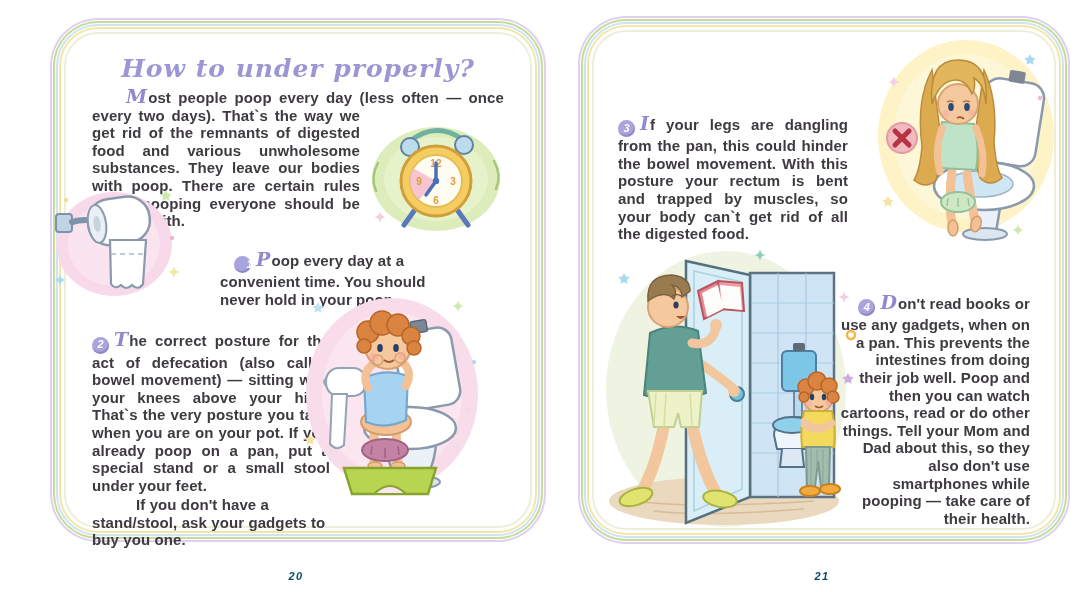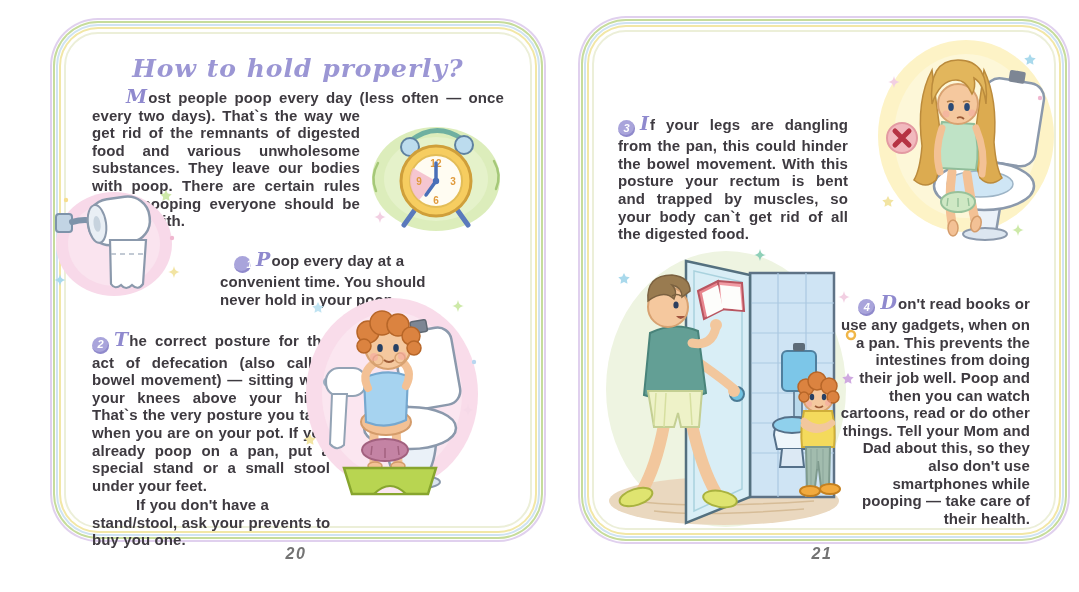--- a/index.html
+++ b/index.html
@@ -28,41 +28,41 @@
            margin:0 0 2px 6px;}
   .clock-f svg{display:block;margin-top:30px;}
   .abs{position:absolute;}
   .item1{margin:22px 0 0 128px;width:232px;text-indent:14px;}
   .item2{margin-top:24px;width:238px;}
   .note{width:246px;text-indent:44px;margin-top:2px;}
   .item3{margin-top:52px;width:230px;}
   .dad-float{float:left;width:222px;height:250px;}
   .dad-float svg{display:block;margin:-4px 0 0 -14px;}
   .item4{margin-top:52px;text-align:right;}
-  .pnum{position:absolute;top:545px;text-align:center;font-size:16px;font-weight:bold;
-        font-style:italic;color:#737373;letter-spacing:1.5px;}
+  .pnum{position:absolute;top:570px;text-align:center;font-size:11px;font-weight:bold;
+        font-style:italic;color:#0c4a6e;letter-spacing:1.5px;}
   .pnum.l{left:64px;width:464px;}
   .pnum.r{left:592px;width:460px;}
   svg text{font-family:"Liberation Sans",sans-serif;}
 </style>
 </head>
 <body>
 
 <svg width="0" height="0" style="position:absolute" aria-hidden="true">
   <defs>
     <path id="s4" d="M0,-6 C0.8,-2 2,-0.8 6,0 C2,0.8 0.8,2 0,6 C-0.8,2 -2,0.8 -6,0 C-2,-0.8 -0.8,-2 0,-6 Z"></path>
     <path id="s5" d="M0,-6 L1.76,-2.43 L5.71,-1.85 L2.85,0.93 L3.53,4.85 L0,3 L-3.53,4.85 L-2.85,0.93 L-5.71,-1.85 L-1.76,-2.43 Z"></path>
   </defs>
 </svg>
 
 <div class="canvas">
 
   <div class="frame left">
     <div class="inner">
-      <h1 class="title">How to hold properly?</h1>
+      <h1 class="title">How to under properly?</h1>
 
       <p class="intro just dropcap">
         <span class="clock-f">
 
           <svg width="142" height="116" viewBox="0 0 142 116">
             <ellipse cx="74" cy="60" rx="64" ry="52" fill="#dcedbb"></ellipse>
             <ellipse cx="74" cy="60" rx="52" ry="42" fill="#e5f2ca"></ellipse>
             <path d="M16,44 q-8,14 -2,28" stroke="#a5c878" stroke-width="2.5" fill="none" stroke-linecap="round"></path>
             <path d="M132,42 q8,14 2,28" stroke="#a5c878" stroke-width="2.5" fill="none" stroke-linecap="round"></path>
             <path d="M48,22 q26,-20 52,-2" stroke="#6fb0a0" stroke-width="5" fill="none" stroke-linecap="round"></path>
@@ -103,21 +103,21 @@
         <circle cx="16" cy="20" r="2.2" fill="#f6de8e"></circle>
       </svg>
 
       <p class="item1">
         <span class="badge">1</span><span class="dropcap-text"><span class="dc">P</span>oop every day at a convenient time. You should never hold in your poop.</span>
       </p>
 
       <p class="item2 just">
         <span class="badge">2</span><span class="dropcap-text"><span class="dc">T</span>he correct posture for the act of defecation (also called bowel movement) — sitting with your knees above your hips. That`s the very posture you take when you are on your pot. If you already poop on a pan, put a special stand or a small stool under your feet.</span>
       </p>
-      <p class="note">If you don't have a stand/stool, ask your prevents to buy you one.</p>
+      <p class="note">If you don't have a stand/stool, ask your gadgets to buy you one.</p>
 
       <svg class="abs" style="left:232px;top:256px" width="184" height="206" viewBox="0 0 184 206">
         <ellipse cx="94" cy="104" rx="86" ry="96" fill="#f9dcea"></ellipse>
         <ellipse cx="94" cy="104" rx="70" ry="82" fill="#fbe6f0"></ellipse>
         <g transform="rotate(-10 128 78)">
           <rect x="100" y="40" width="58" height="78" rx="14" fill="#fff" stroke="#8b99ac" stroke-width="2.5"></rect>
           <rect x="120" y="30" width="16" height="12" rx="2" fill="#7d8694" stroke="#5f6873" stroke-width="1.5"></rect>
         </g>
         <path d="M88,154 q2,24 12,34 h26 q10,-10 12,-34" fill="#eaf1f8" stroke="#8b99ac" stroke-width="2.5"></path>
         <ellipse cx="114" cy="192" rx="28" ry="7" fill="#dce6f0" stroke="#8b99ac" stroke-width="2"></ellipse>

